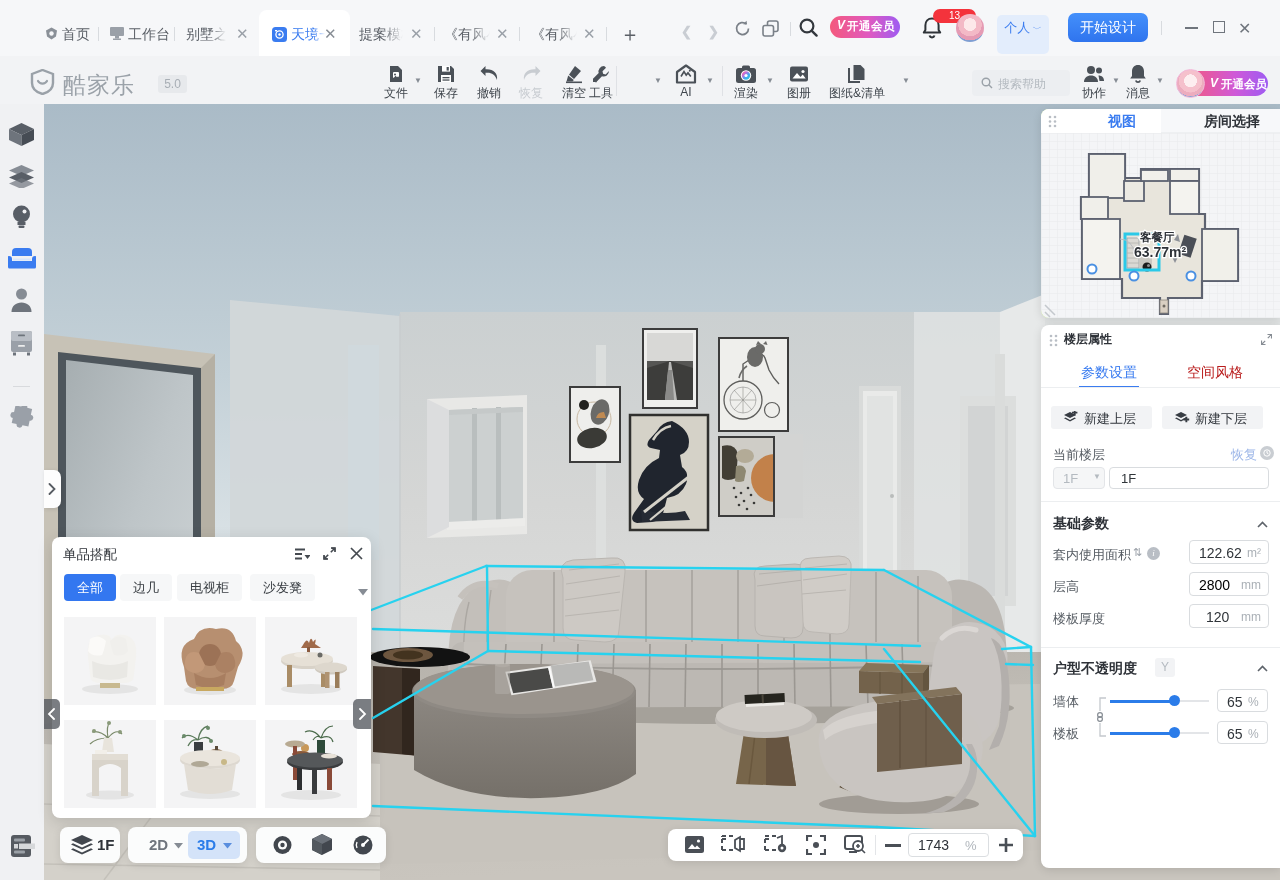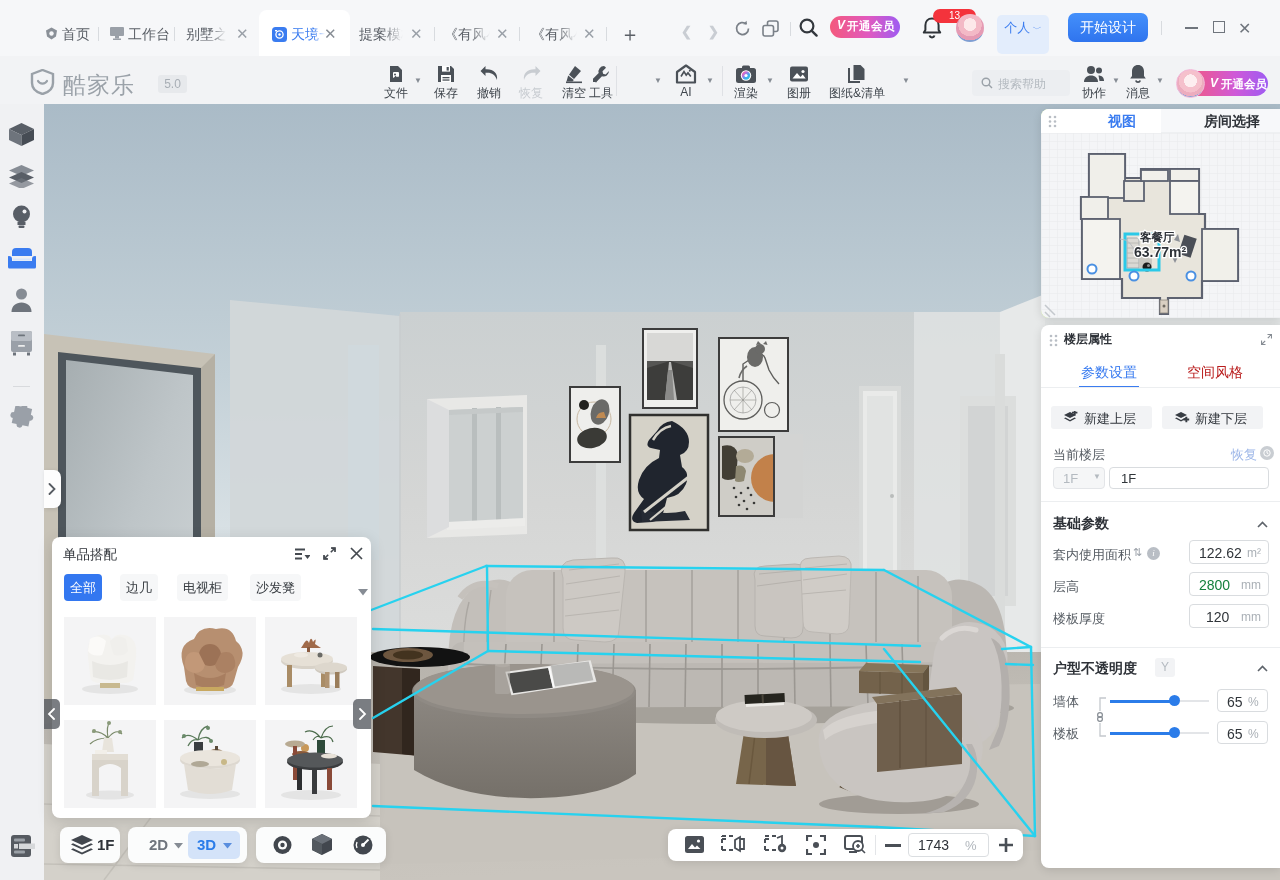--- a/index.html
+++ b/index.html
@@ -23,21 +23,21 @@
   #sidebar { position:absolute; left:0; top:104px; width:44px; height:776px; background:#f0f1f3; }
 
   
   #canvas { position:absolute; left:44px; top:104px; width:1236px; height:776px; }
 
   
   .fbox { position:absolute; background:#fbfcfc; border-radius:8px; box-shadow:0 2px 8px rgba(0,0,0,0.10); }
 
   
   #ppanel { position:absolute; left:52px; top:537px; width:319px; height:281px; background:#fff; border-radius:8px; box-shadow:0 4px 16px rgba(0,0,0,0.14); }
-  .ptab { display:inline-block; height:27px; line-height:27px; padding:0 6px; border-radius:4px; background:#f6f7f8; color:#383d42; font-size:13px; margin-right:10px; }
+  .ptab { display:inline-block; height:27px; line-height:27px; padding:0 13px; border-radius:4px; background:#f6f7f8; color:#383d42; font-size:13px; margin-right:10px; }
   .ptab.on { background:#3377f0; color:#fff; }
   .cell { position:absolute; width:92px; height:88px; background:#f4f4f5; overflow:hidden; }
 
   
   #minimap { position:absolute; left:1041px; top:109px; width:239px; height:209px; background:#bef264; border-radius:8px 0 0 8px; box-shadow:0 2px 10px rgba(0,0,0,0.12); overflow:hidden; }
   #props { position:absolute; left:1041px; top:325px; width:239px; height:543px; background:#ffffff; border-radius:8px 0 0 8px; box-shadow:0 2px 10px rgba(0,0,0,0.12); }
   .inpt { position:absolute; border:1px solid #d9dcdf; border-radius:4px; background:#fff; font-size:14px; color:#30353a; }
 </style>
 </head>
 <body>
@@ -733,21 +733,21 @@
       <path d="M1 6 L5.5 1.5 L10 6" stroke="#5d636a" stroke-width="1.6" fill="none"></path>
     </svg>
   <span style="position:absolute;left:12px;top:221px;font-size:13px;color:#565c63">套内使用面积</span>
   <span style="position:absolute;left:92px;top:221px;font-size:11px;color:#9aa0a8">⇅</span>
   <div style="position:absolute;left:106px;top:222px;width:13px;height:13px;border-radius:50%;background:#b9bec5;color:#fff;font-size:9px;font-style:italic;text-align:center;line-height:13px;font-family:'Liberation Serif',serif">i</div>
   <div class="inpt" style="left:148px;top:215px;width:80px;height:24px"></div>
   <span style="position:absolute;left:158px;top:220px;font-size:14px;color:#30353a">122.62</span>
   <span style="position:absolute;left:206px;top:221px;font-size:12px;color:#aab0b6">m²</span>
   <span style="position:absolute;left:12px;top:253px;font-size:13px;color:#565c63">层高</span>
   <div class="inpt" style="left:148px;top:247px;width:80px;height:24px"></div>
-  <span style="position:absolute;left:158px;top:252px;font-size:14px;color:#15803d">2800</span>
+  <span style="position:absolute;left:158px;top:252px;font-size:14px;color:#000000">2800</span>
   <span style="position:absolute;left:200px;top:253px;font-size:12px;color:#aab0b6">mm</span>
   <span style="position:absolute;left:12px;top:285px;font-size:13px;color:#565c63">楼板厚度</span>
   <div class="inpt" style="left:148px;top:279px;width:80px;height:24px"></div>
   <span style="position:absolute;left:165px;top:284px;font-size:14px;color:#30353a">120</span>
   <span style="position:absolute;left:200px;top:285px;font-size:12px;color:#aab0b6">mm</span>
   <div style="position:absolute;left:0;top:322px;width:239px;height:1px;background:#eceef0"></div>
   
   <span style="position:absolute;left:12px;top:335px;font-size:14px;font-weight:bold;color:#2e3238">户型不透明度</span>
   <div style="position:absolute;left:114px;top:333px;width:20px;height:19px;background:#f2f3f5;border-radius:3px;color:#b4bac0;font-size:12px;text-align:center;line-height:19px">Y</div>
   <svg style="position:absolute;left:216px;top:340px" width="11" height="7" viewBox="0 0 11 7">

